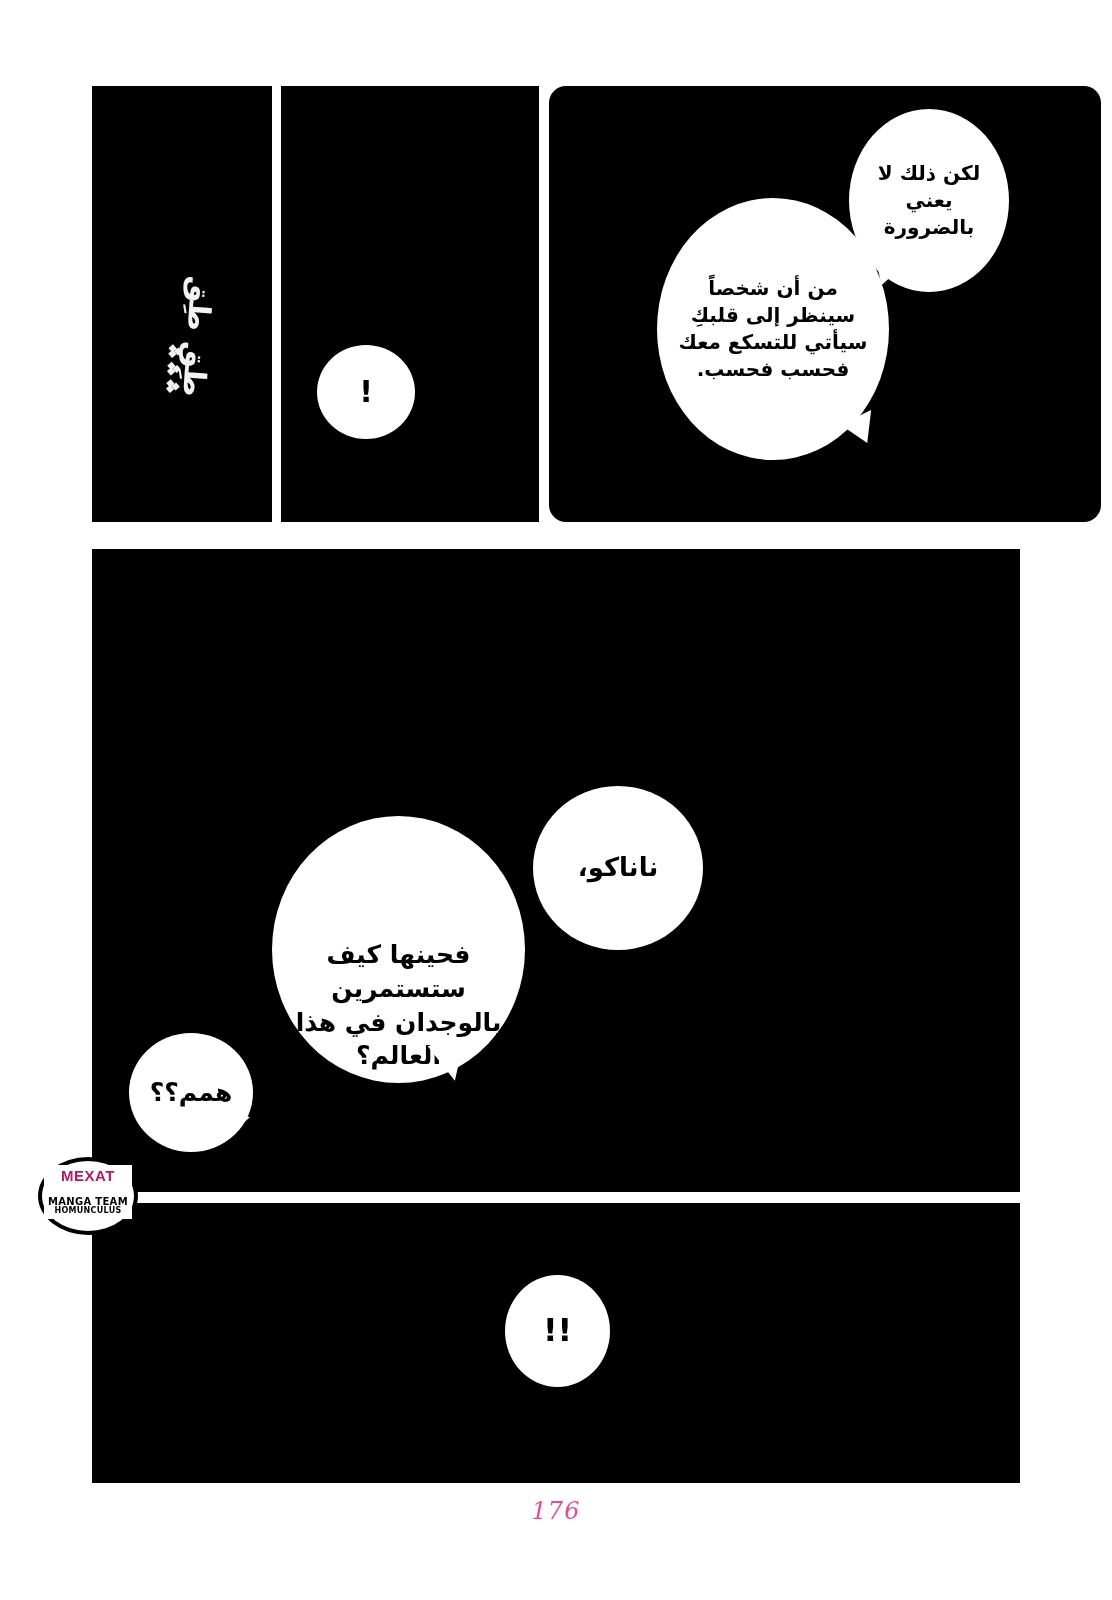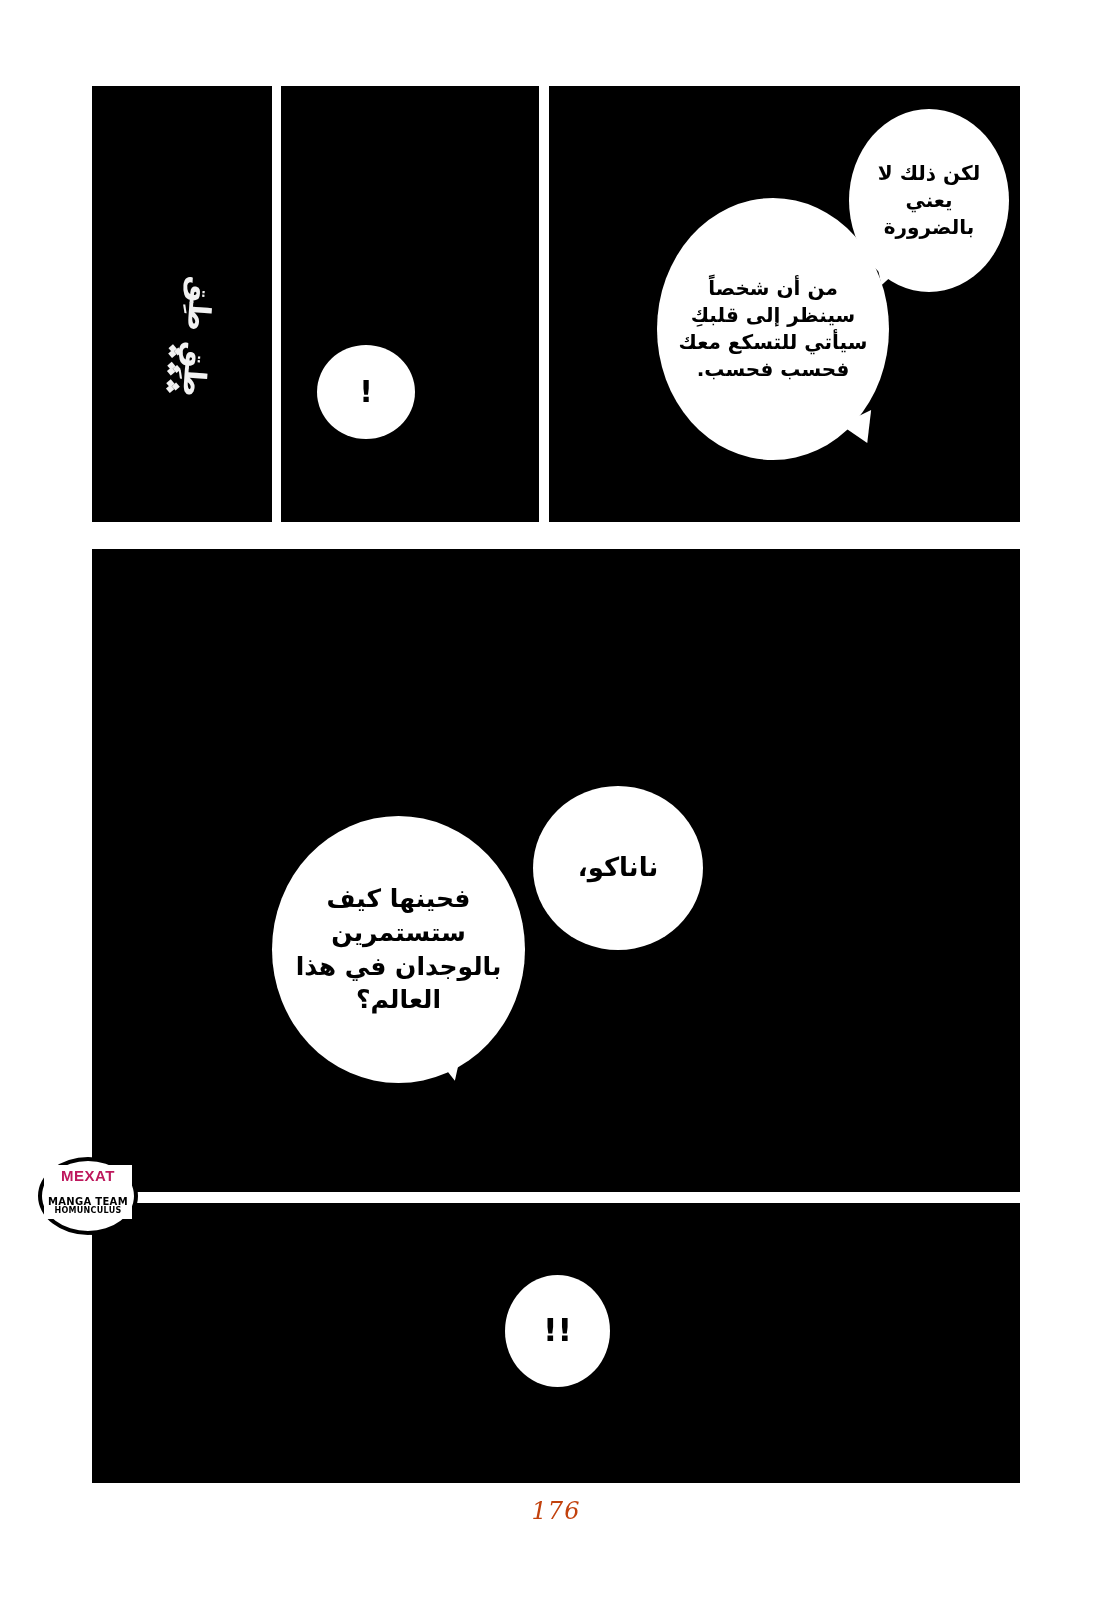--- a/index.html
+++ b/index.html
@@ -24,21 +24,21 @@
   
   .panel {
     position: absolute;
     background: #000000;
     overflow: hidden;
   }
 
   
   #panel-1 { left: 92px;  top: 86px;  width: 180px; height: 436px; }
   #panel-2 { left: 281px; top: 86px;  width: 258px; height: 436px; }
-  #panel-3 { left: 549px; top: 86px;  width: 471px; height: 436px; }
+  #panel-3 { left: 549px; top: 86px;  width: 552px; height: 436px; border-radius: 17px; }
 
   
   #panel-4 { left: 92px;  top: 549px; width: 928px; height: 643px; }
 
   
   #panel-5 { left: 92px;  top: 1203px; width: 928px; height: 280px; }
 
   
   .balloon {
     position: absolute;
@@ -125,20 +125,21 @@
   }
   #bal-p4-b .tail {
     border-width: 34px 18px 0 16px;
     border-color: #ffffff transparent transparent transparent;
     left: 62px; bottom: 2px;
     transform: rotate(-12deg);
   }
   #bal-p4-c {
     left: 180px; top: 267px; width: 253px; height: 267px;
     font-size: 25px;
+    align-items: flex-end;
   }
   #bal-p4-c .tail {
     border-width: 40px 20px 0 18px;
     border-color: #ffffff transparent transparent transparent;
     left: 160px; bottom: 2px;
     transform: rotate(-14deg);
   }
   #bal-p4-d {
     left: 37px; top: 484px; width: 124px; height: 119px;
     font-size: 25px;
@@ -201,21 +202,21 @@
 
   
   #page-number {
     position: absolute;
     left: 0; right: 0;
     top: 1497px;
     text-align: center;
     font-family: "DejaVu Serif", "Liberation Serif", serif;
     font-style: italic;
     font-size: 24px;
-    color: #c2410c;
+    color: #ec4899;
     letter-spacing: 1px;
   }
 </style>
 </head>
 <body>
 
 <div class="page">
 
   <div class="panel" id="panel-1">
     <div id="sfx-1">طِق
@@ -240,20 +241,24 @@
     </div>
   </div>
 
   <div class="panel" id="panel-4">
     <div class="balloon" id="bal-p4-b">
       <span class="txt">ناناكو،</span>
       <span class="tail"></span>
     </div>
     <div class="balloon" id="bal-p4-c">
       <span class="txt">فحينها كيف ستستمرين بالوجدان في هذا العالم؟</span>
+      <span class="tail"></span>
+    </div>
+    <div class="balloon" id="bal-p4-d">
+      <span class="txt">همم؟؟</span>
       <span class="tail"></span>
     </div>
   </div>
 
   <div class="panel" id="panel-5">
     <div class="balloon" id="bal-p5">
       <span class="txt">!!</span>
     </div>
   </div>
 

